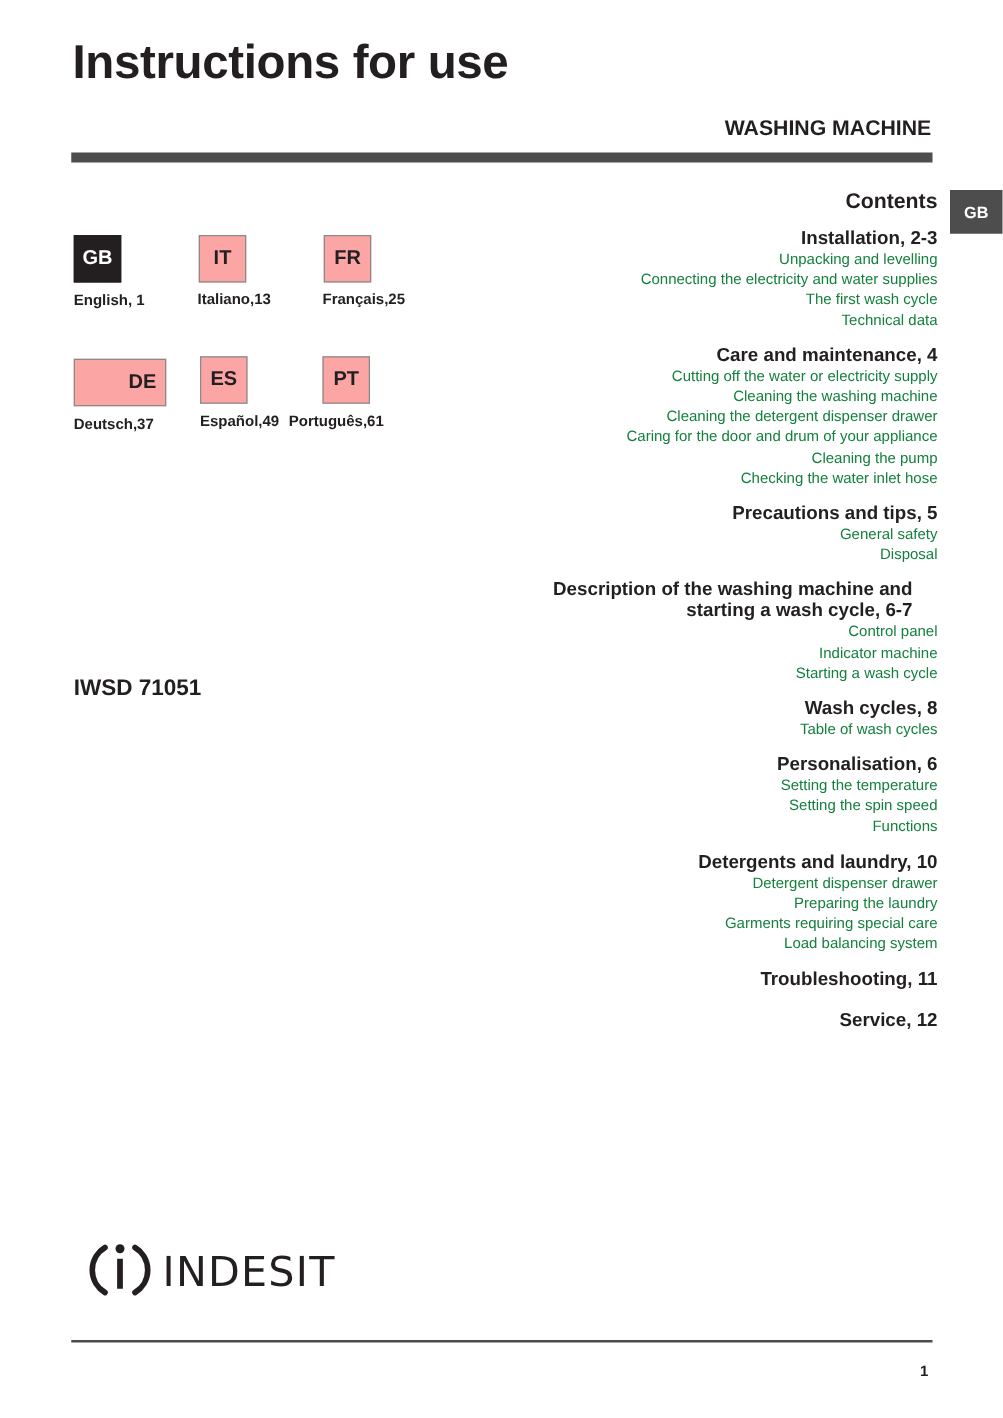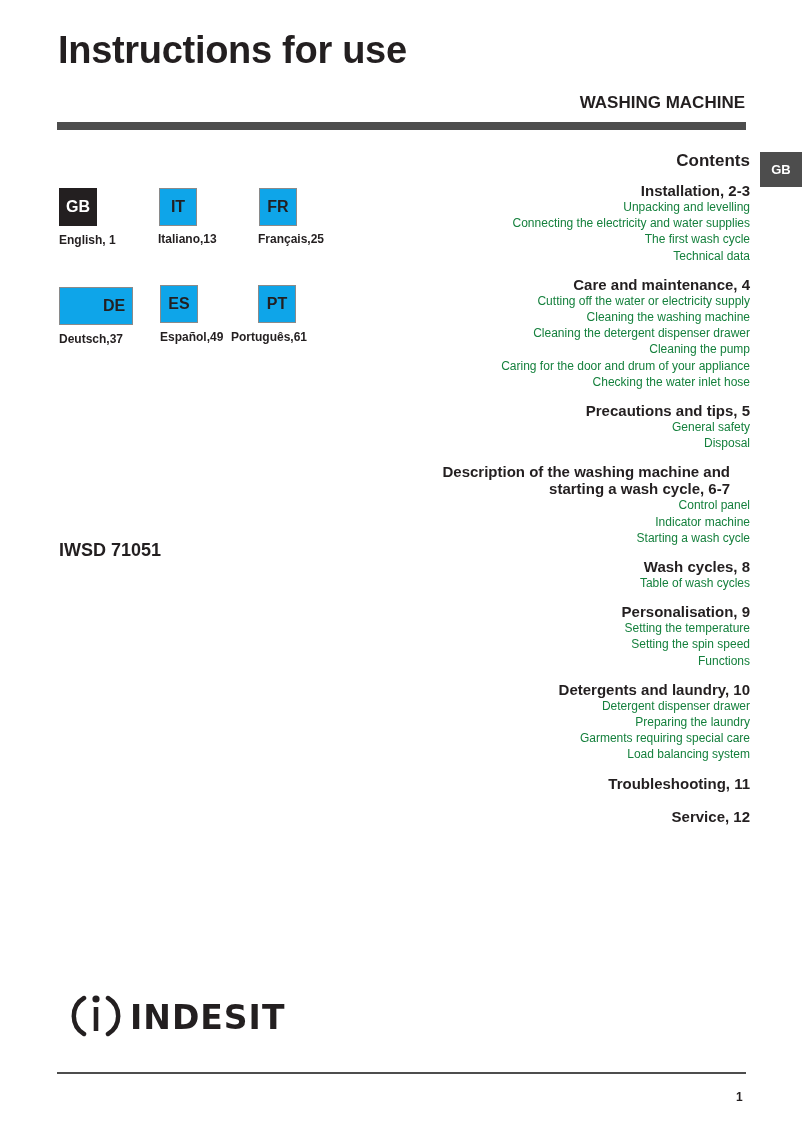--- a/index.html
+++ b/index.html
@@ -15,36 +15,36 @@
   .subtitle {
     right: 57px; top: 93px; font-size: 17px; font-weight: bold; line-height: 20px; white-space: nowrap;
   }
   .top-rule { left: 57px; top: 122px; width: 689px; height: 8px; background: #4d4d4d; }
   .bottom-rule { left: 57px; top: 1072px; width: 689px; height: 2px; background: #4d4d4d; }
   .side-tab {
     left: 760px; top: 152px; width: 42px; height: 35px; background: #4d4d4d; color: #fff;
     font-size: 13px; font-weight: bold; display: flex; align-items: center; justify-content: center;
   }
   .lang-box {
-    width: 36px; height: 36px; border: 1px solid #8a8a8a; background: #0ea5e9;
+    width: 36px; height: 36px; border: 1px solid #8a8a8a; background: #fca5a5;
     display: flex; align-items: center; justify-content: center;
     font-size: 16px; font-weight: bold; color: #231f20;
   }
   .lang-box.active { background: #231f20; border-color: #231f20; color: #fff; }
   .lang-label { font-size: 12px; font-weight: bold; white-space: nowrap; line-height: 14px; }
   .model { left: 59px; top: 540px; font-size: 18px; font-weight: bold; white-space: nowrap; }
   .contents { left: 420px; top: 150px; width: 330px; text-align: right; }
   .contents-heading { font-size: 17px; font-weight: bold; line-height: 22px; margin: 0 0 10px 0; }
   .section { margin-bottom: 12px; }
   .section-title { font-size: 15px; font-weight: bold; line-height: 17px; }
   .section-item { font-size: 12px; line-height: 16.2px; color: #15803d; }
   .page-num { left: 736px; top: 1090px; font-size: 12px; font-weight: bold; }
   .logo { left: 70px; top: 992px; height: 52px; display: flex; align-items: center; }
   .logo-text {
-    font-size: 33px; font-weight: bold; letter-spacing: 1px; margin-left: 8px;
+    font-size: 33px; font-weight: normal; letter-spacing: 1px; margin-left: 8px;
     line-height: 40px; font-family: "DejaVu Sans", sans-serif;
   }
 </style>
 </head>
 <body>
 
 <div class="abs title">Instructions for use</div>
 <div class="abs subtitle">WASHING MACHINE</div>
 <div class="abs top-rule"></div>
 <div class="abs side-tab">GB</div>
@@ -78,22 +78,22 @@
     <div class="section-item">Connecting the electricity and water supplies</div>
     <div class="section-item">The first wash cycle</div>
     <div class="section-item">Technical data</div>
   </div>
 
   <div class="section">
     <div class="section-title">Care and maintenance, 4</div>
     <div class="section-item">Cutting off the water or electricity supply</div>
     <div class="section-item">Cleaning the washing machine</div>
     <div class="section-item">Cleaning the detergent dispenser drawer</div>
+    <div class="section-item">Caring for the door and drum of your appliance</div>
     <div class="section-item">Cleaning the pump</div>
-    <div class="section-item">Caring for the door and drum of your appliance</div>
     <div class="section-item">Checking the water inlet hose</div>
   </div>
 
   <div class="section">
     <div class="section-title">Precautions and tips, 5</div>
     <div class="section-item">General safety</div>
     <div class="section-item">Disposal</div>
   </div>
 
   <div class="section">
@@ -102,21 +102,21 @@
     <div class="section-item">Indicator machine</div>
     <div class="section-item">Starting a wash cycle</div>
   </div>
 
   <div class="section">
     <div class="section-title">Wash cycles, 8</div>
     <div class="section-item">Table of wash cycles</div>
   </div>
 
   <div class="section">
-    <div class="section-title">Personalisation, 9</div>
+    <div class="section-title">Personalisation, 6</div>
     <div class="section-item">Setting the temperature</div>
     <div class="section-item">Setting the spin speed</div>
     <div class="section-item">Functions</div>
   </div>
 
   <div class="section">
     <div class="section-title">Detergents and laundry, 10</div>
     <div class="section-item">Detergent dispenser drawer</div>
     <div class="section-item">Preparing the laundry</div>
     <div class="section-item">Garments requiring special care</div>

